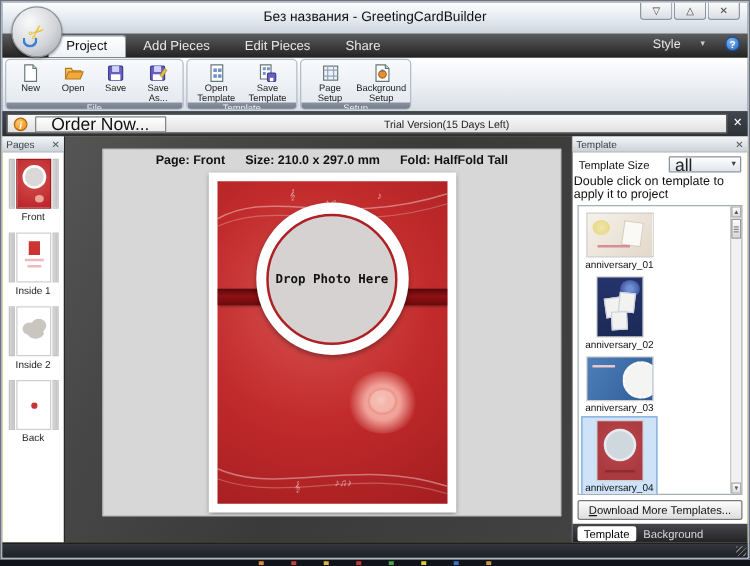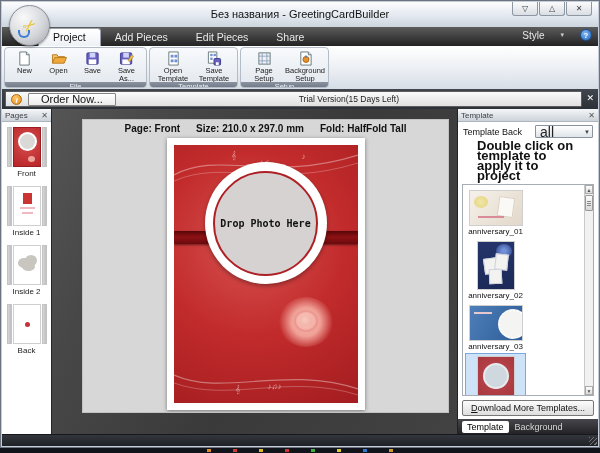--- a/index.html
+++ b/index.html
@@ -59,21 +59,21 @@
   .subbar { background:linear-gradient(#41464e,#2c3037); padding:2px 16px 2px 3px;
     position:relative; flex:0 0 auto; }
   .trialbar { height:16px; border:1px solid #5c5c5c; border-radius:1px;
     background:linear-gradient(#fafafa,#e0e0e0); display:flex; align-items:center;
     gap:6px; padding:0 5px; }
   .info-badge { width:11px; height:11px; border-radius:50%; flex:0 0 auto;
     background:radial-gradient(circle at 35% 30%, #ffc96a, #e88a16);
     border:1px solid #b06a0d; color:#fff; font-size:8px; font-weight:bold;
     text-align:center; line-height:11px; font-style:italic; }
   .order-btn { height:13px; background:linear-gradient(#ffffff,#ececec);
-    border:1px solid #848484; border-radius:1px; font-size:11px; color:#111;
+    border:1px solid #848484; border-radius:1px; font-size:14px; color:#111;
     padding:0 12px; line-height:11px; cursor:default; }
   .trial-msg { flex:1; text-align:center; font-size:8.5px; color:#222; }
   .trial-close { position:absolute; right:4px; top:5px; color:#fff; font-size:9px;
     line-height:9px; cursor:default; }
 
   
   .main { flex:1; display:flex; background:#eab308; min-height:0;justify-content:flex-end; }
 
   
   .pages-panel { width:50px; background:#fff; border-right:1px solid #23262b;
@@ -138,21 +138,21 @@
   .template-panel { width:141px; background:#fff; border-left:1px solid #1f2227;
     display:flex; flex-direction:column; flex:0 0 auto; }
   .tp-type-row { display:flex; align-items:center; justify-content:space-between;
     padding:3px 5px 2px; }
   .tp-type-label { font-size:9px; color:#111; }
   .tp-select { width:58px; height:13px; border:1px solid #8a93a0; border-radius:1px;
     background:linear-gradient(#fff,#dfe4ea); display:flex; align-items:center;
     justify-content:space-between; padding:0 2px 0 4px; cursor:default; }
   .tp-select .val { font-size:14px; color:#222; }
   .tp-select .arr { font-size:6px; color:#444; }
-  .tp-hint { font-size:13px; color:#111; line-height:10px; padding:1px 19px 3px;font-weight:bold; }
+  .tp-hint { font-size:10px; color:#111; line-height:10px; padding:1px 1px 3px; }
   .tp-list { flex:1; margin:0 4px; border:1px solid #a7adb5; position:relative;
     overflow:hidden; background:#fff; min-height:0; }
   .tp-grid { display:flex; flex-wrap:wrap; padding:2px 10px 0 2px; }
   .titem { width:61px; display:flex; flex-direction:column; align-items:center;
     padding:3px 1px 1px; border:1px solid transparent; cursor:default; }
   .titem.selected { background:#cfe3f8; border:1px solid #7ba7dd; }
   .tthumb { position:relative; overflow:hidden; box-shadow:0 0 0 1px #cfcfcf; }
   .tthumb.land { width:52px; height:34px; }
   .tthumb.port { width:36px; height:47px; }
   .tlabel { font-size:8px; color:#111; margin-top:2px; height:9px; }
@@ -437,21 +437,21 @@
         </div>
       </div>
     </div>
 
     <div class="template-panel">
       <div class="panel-head">
         <span class="ph-title">Template</span>
         <span class="ph-x">✕</span>
       </div>
       <div class="tp-type-row">
-        <span class="tp-type-label">Template Back</span>
+        <span class="tp-type-label">Template Size</span>
         <div class="tp-select">
           <span class="val">all</span>
           <span class="arr">▼</span>
         </div>
       </div>
       <div class="tp-hint">Double click on template to apply it to project</div>
 
       <div class="tp-list">
         <div class="tp-grid">
           <div class="titem">

